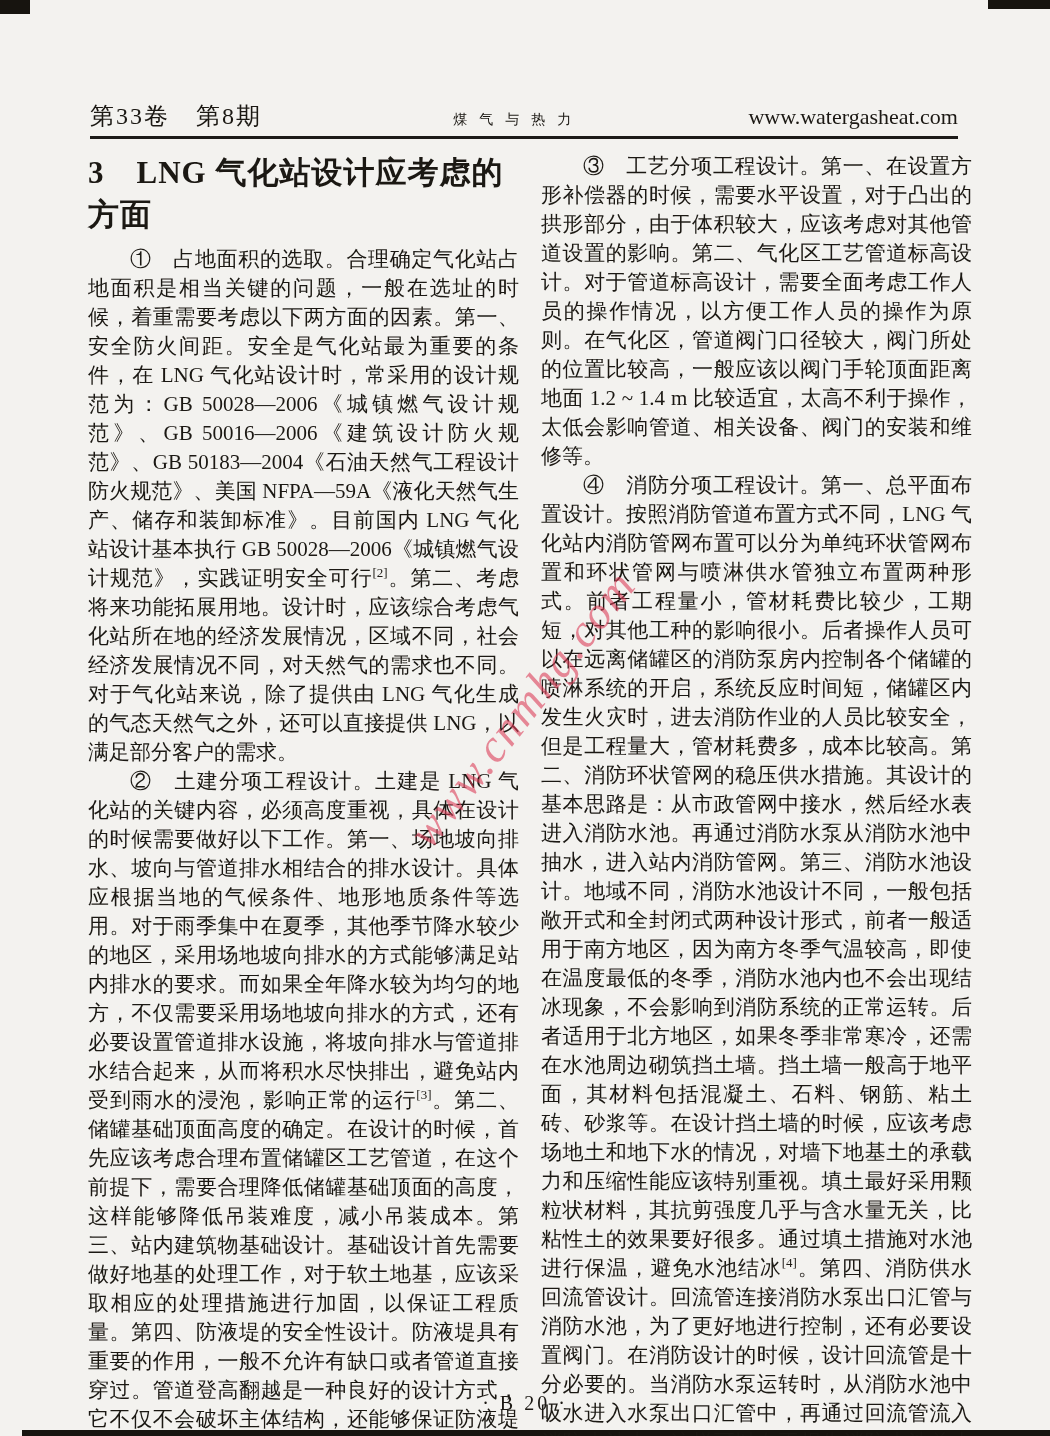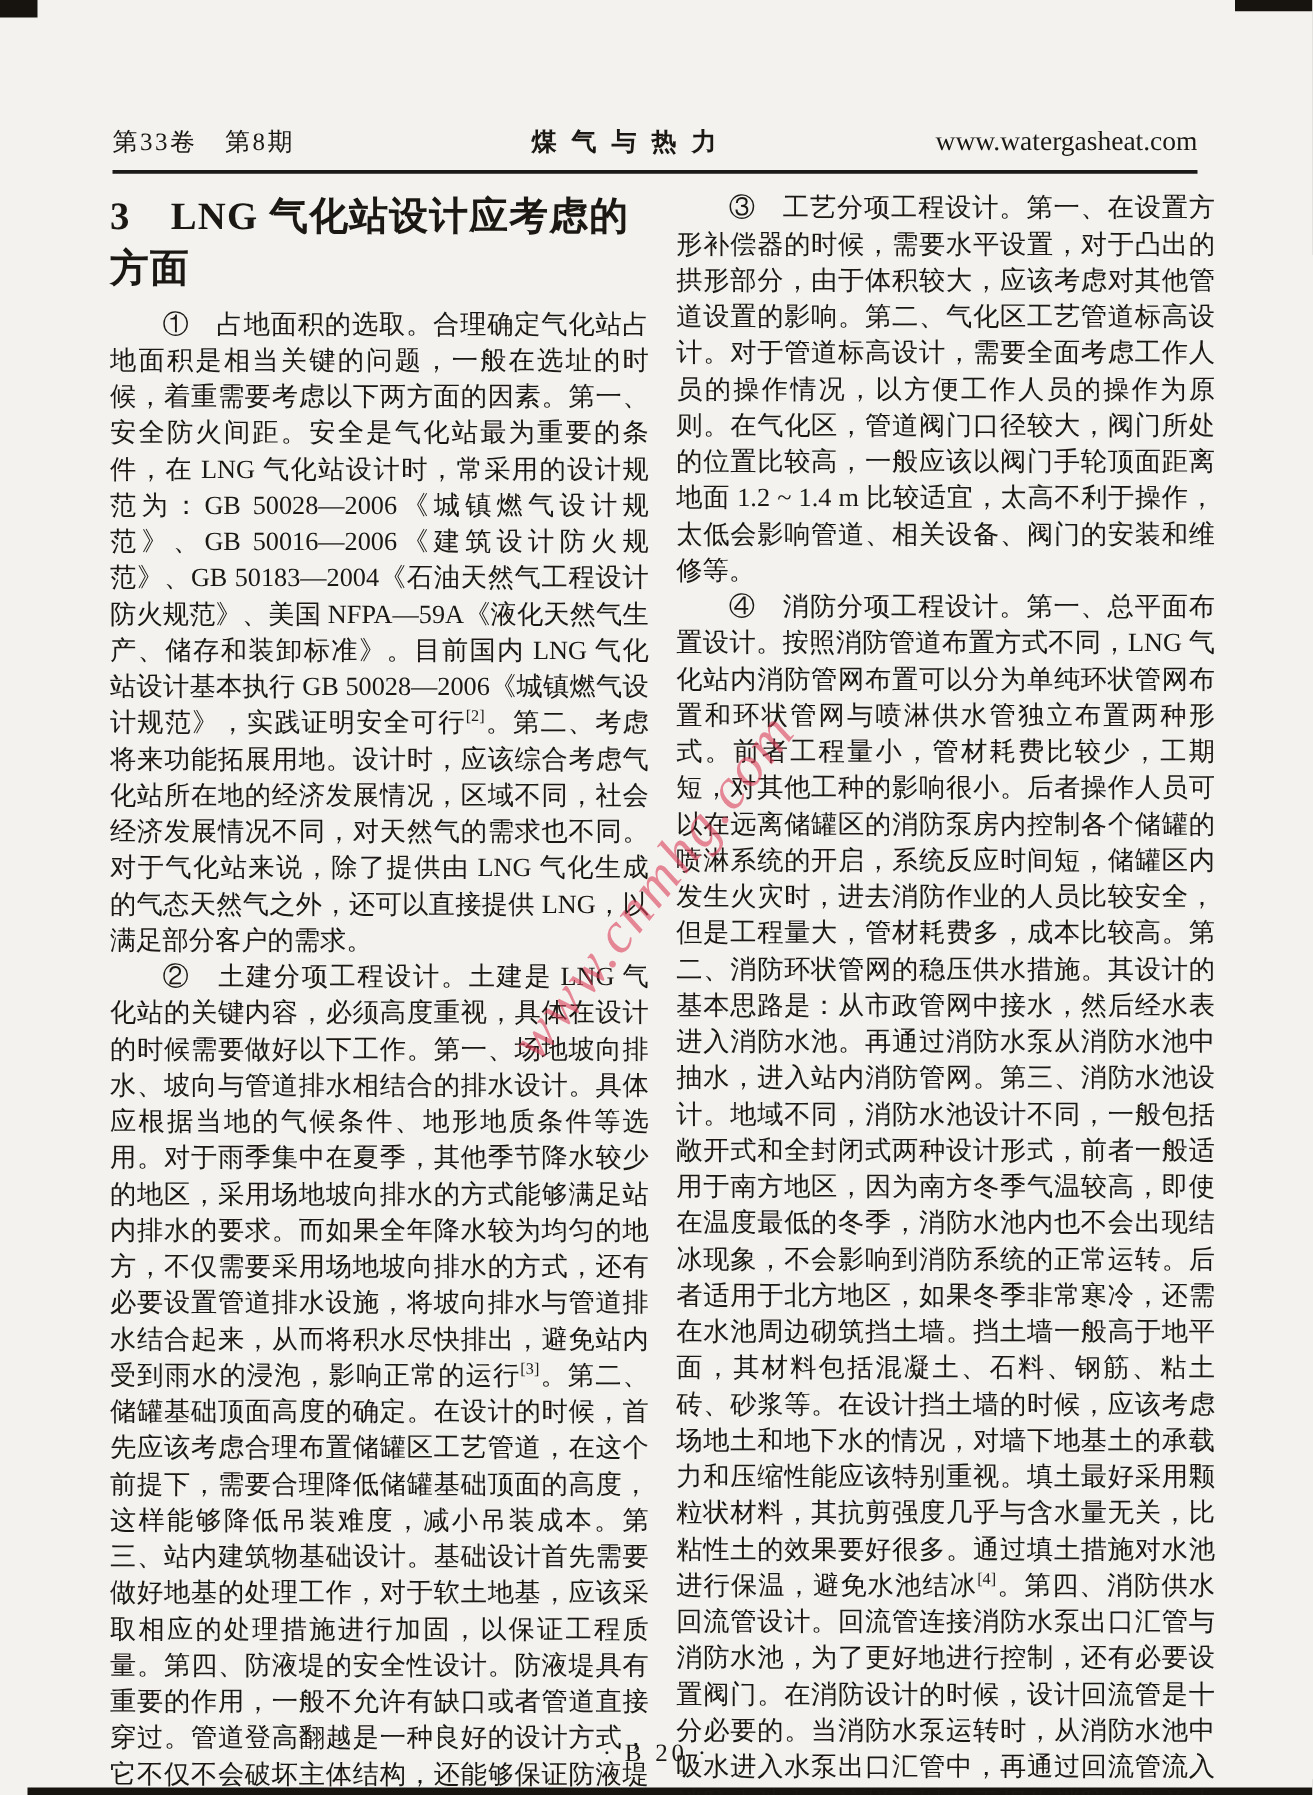--- a/index.html
+++ b/index.html
@@ -15,22 +15,22 @@
   
   .artifact{position:absolute;background:#17140f;}
   .artifact.tl{left:0;top:0;width:30px;height:14px;}
   .artifact.tr{left:988px;top:0;width:62px;height:9px;}
   .artifact.bottom{left:22px;top:1430px;width:1028px;height:6px;}
 
   .page-header{
     position:absolute;left:90px;top:100px;width:868px;
     display:flex;justify-content:space-between;align-items:baseline;
   }
-  .issue{font-size:20px;letter-spacing:2px;}
-  .journal-title{font-size:20px;font-weight:bold;letter-spacing:12px;margin-left:26px;}
+  .issue{font-size:24px;letter-spacing:2px;}
+  .journal-title{font-size:14px;font-weight:normal;letter-spacing:12px;margin-left:26px;}
   .website{font-size:22px;}
   .header-rule{
     position:absolute;left:90px;top:128px;width:868px;height:3px;
     background:#1c1a18;border:none;
   }
 
   .columns{
     position:absolute;left:88px;top:152px;width:884px;
     display:flex;gap:22px;
   }

